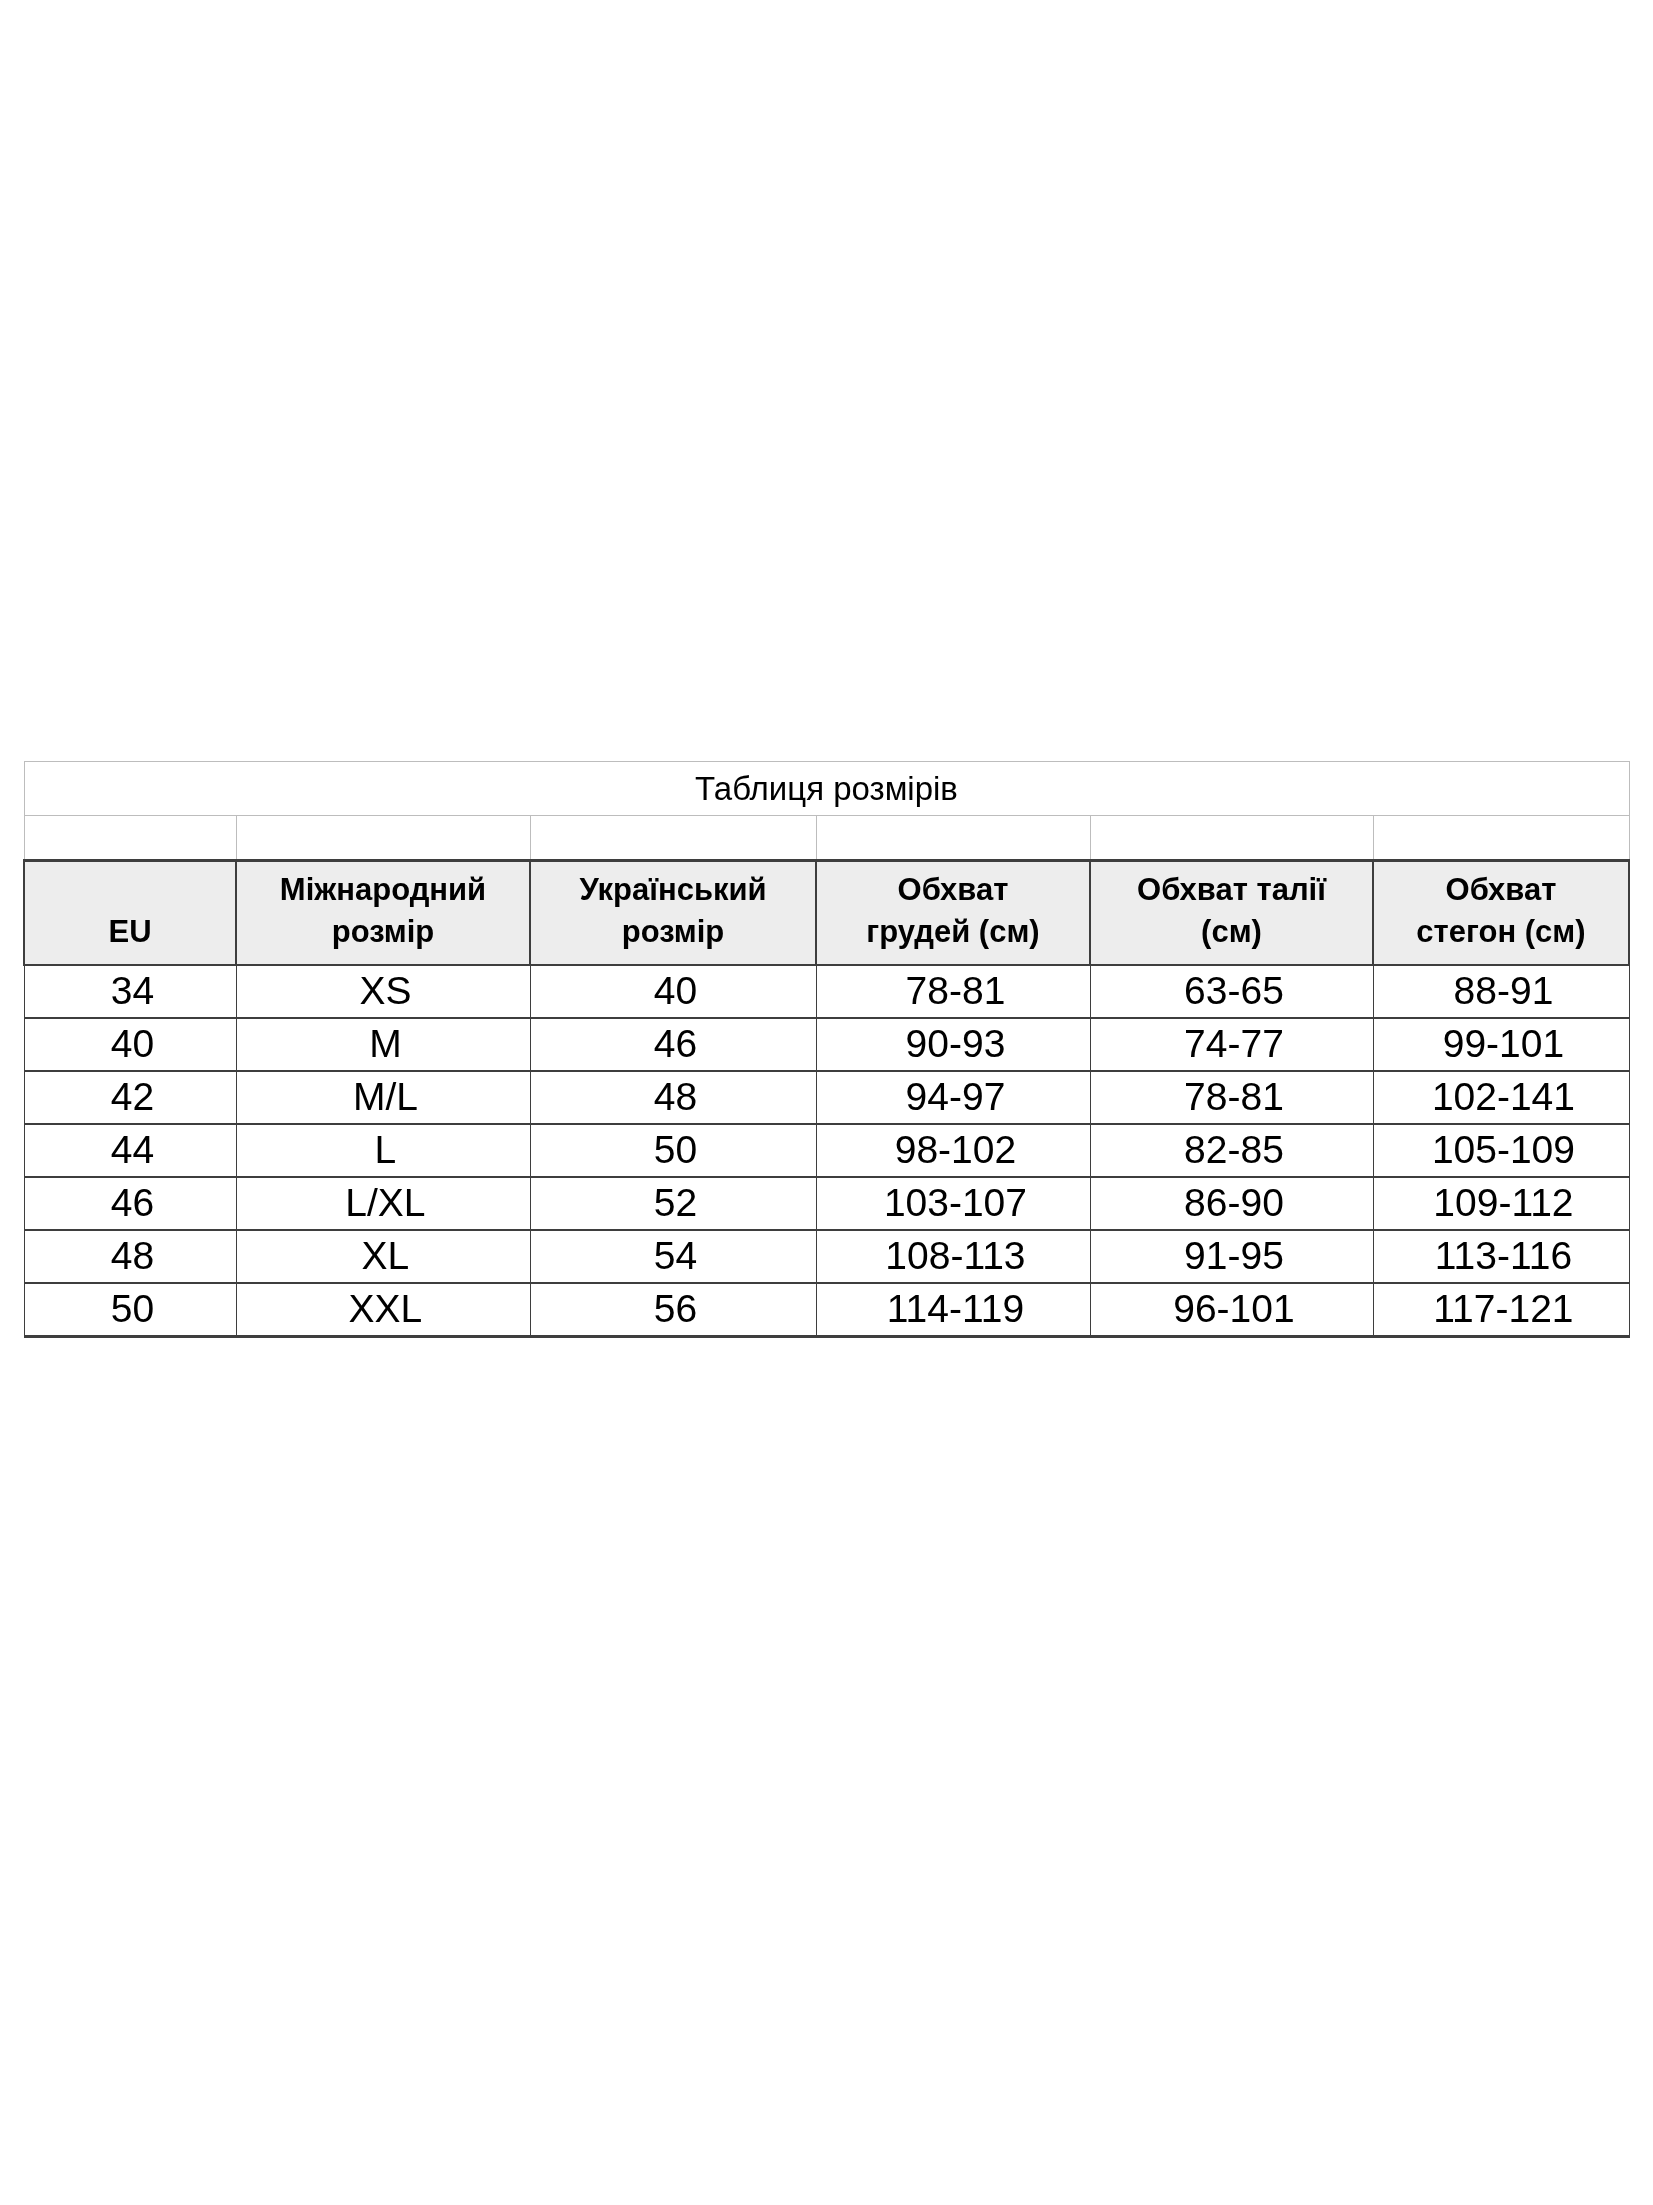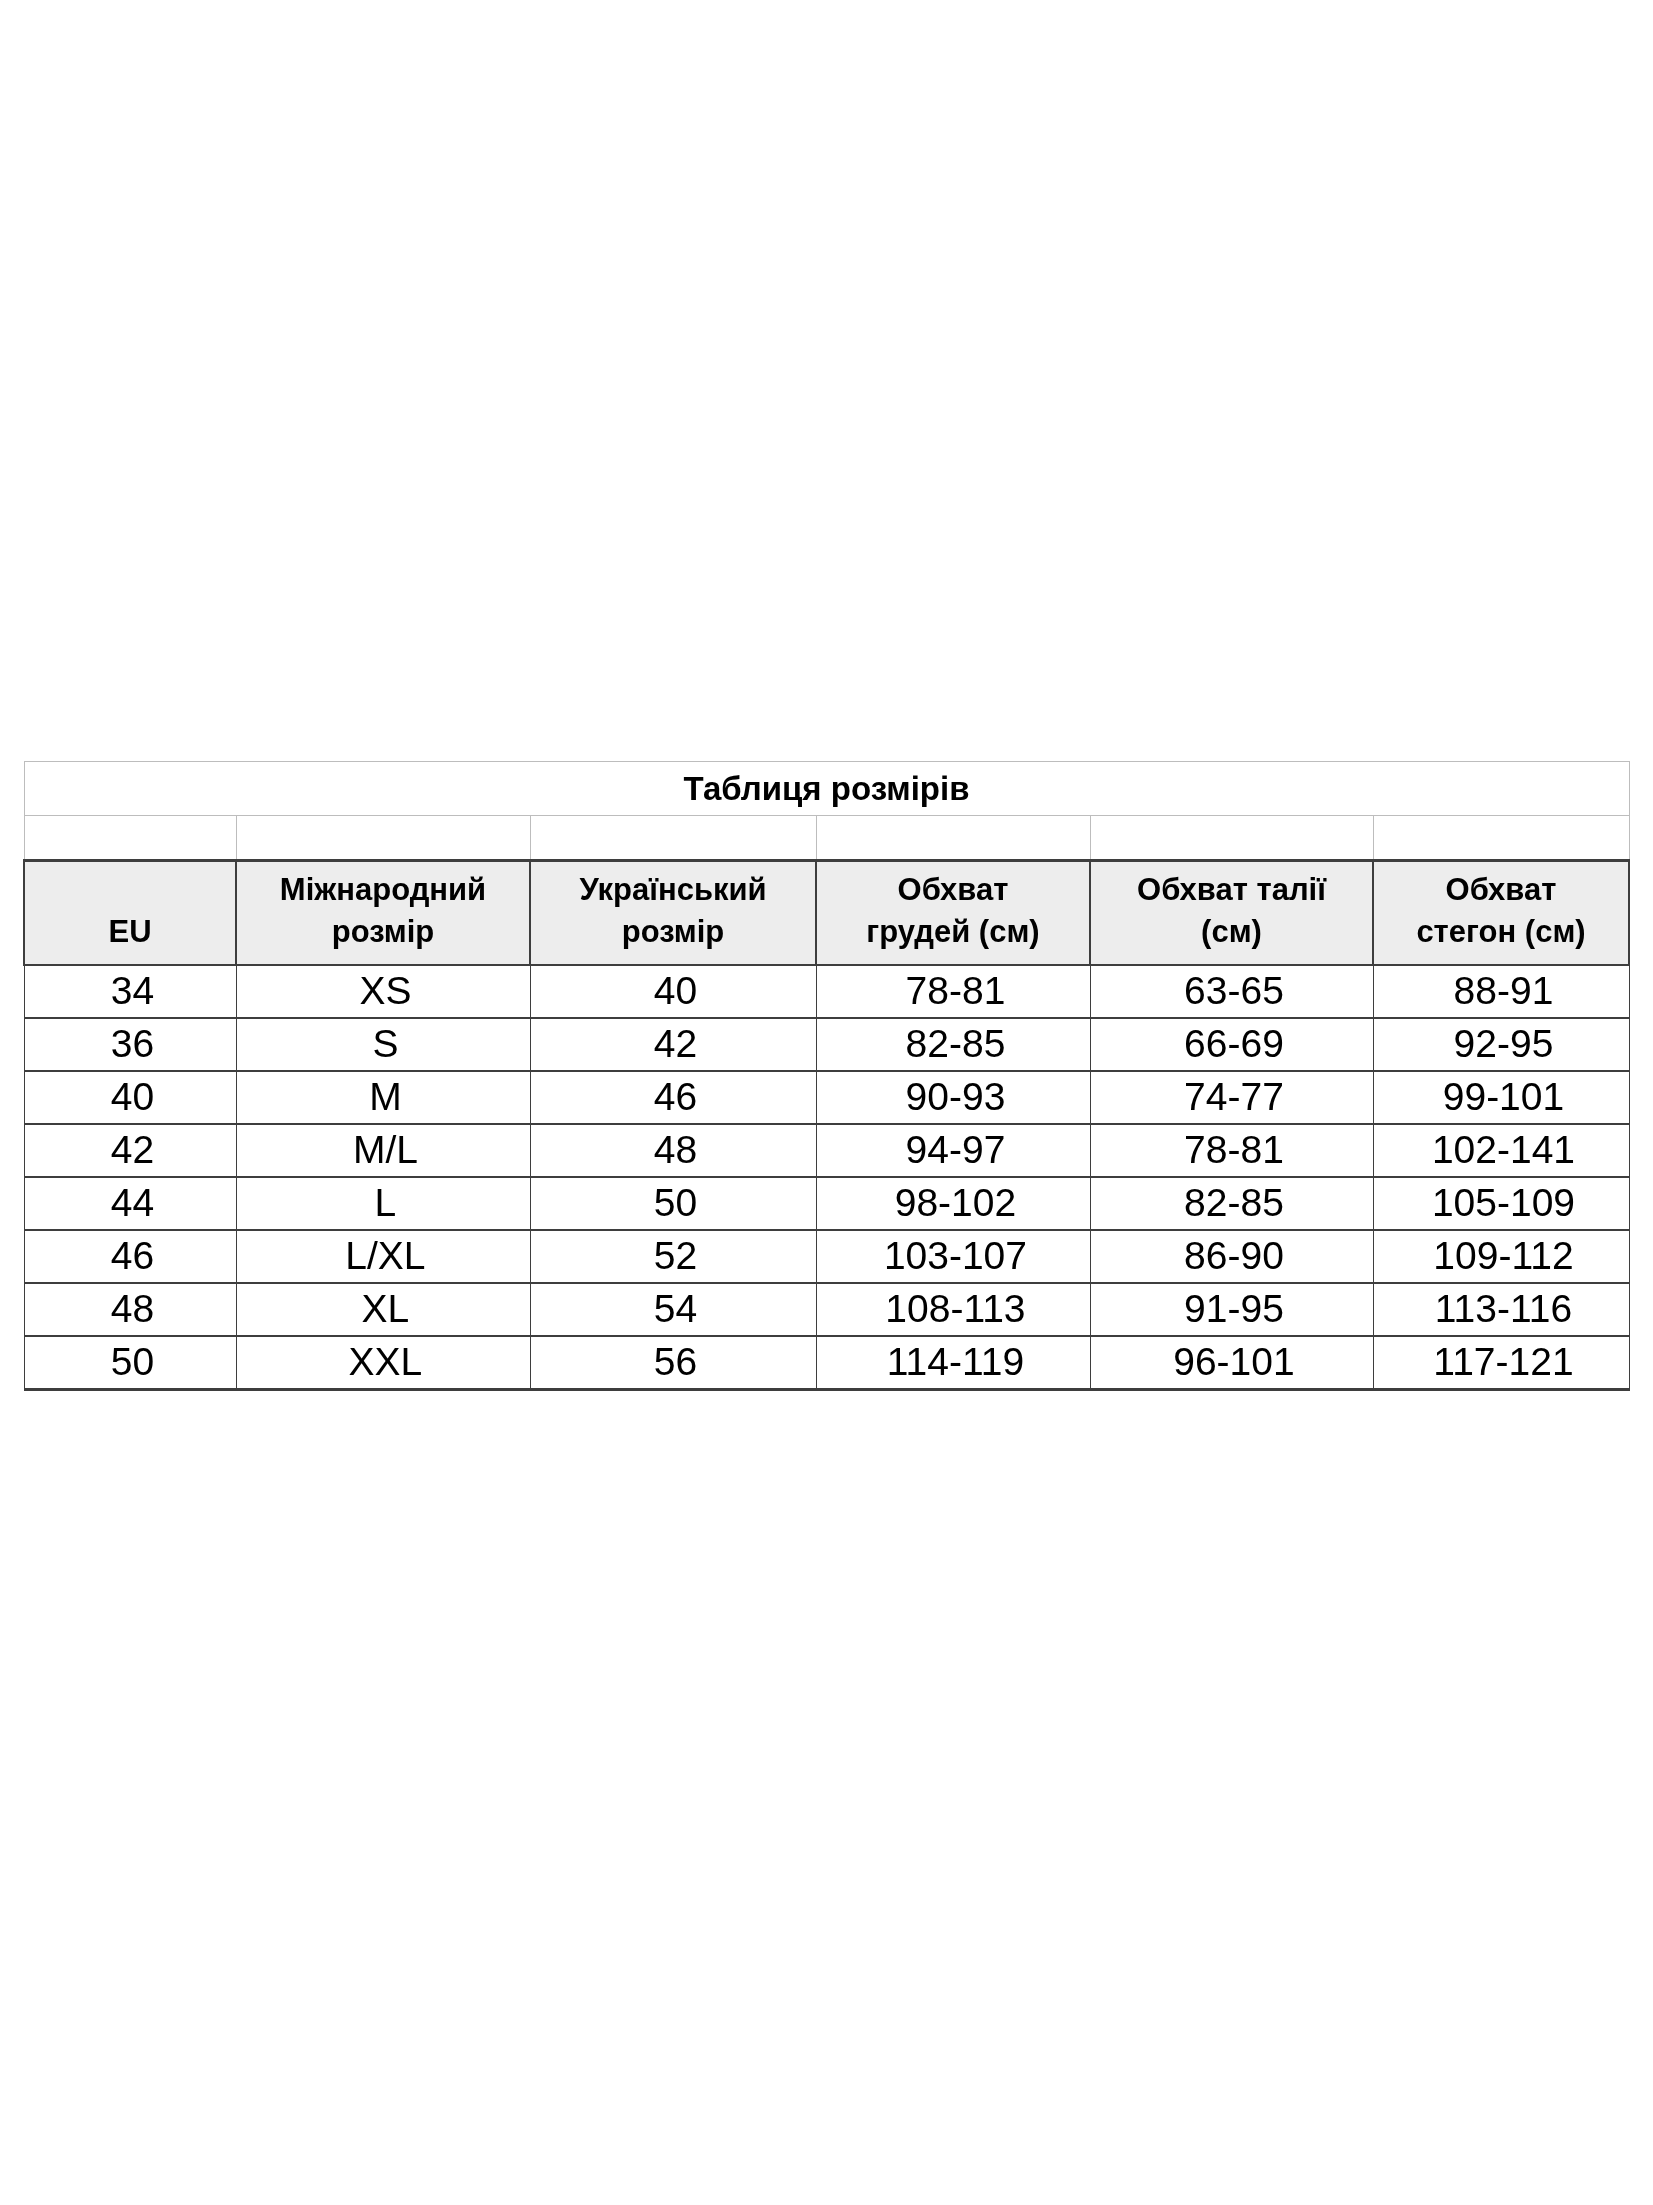--- a/index.html
+++ b/index.html
@@ -24,21 +24,21 @@
     border-collapse: collapse;
     table-layout: fixed;
   }
   
   tr.title-row td {
     border: 0.8px solid var(--border-light, #bdbdbd);
     height: 51px;
     text-align: center;
     vertical-align: middle;
     font-size: 33px;
-    font-weight: bold;
+    font-weight: normal;
   }
   
   tr.spacer-row td {
     border: 0.8px solid var(--border-light, #bdbdbd);
     height: 41px;
   }
   
   tr.header-row th {
     border: 2.5px solid var(--border-dark, #3e3e3e);
     border-top-width: 3.3px;
@@ -125,28 +125,20 @@
 
     <tr class="data-row">
       <td>34</td>
       <td>XS</td>
       <td>40</td>
       <td>78-81</td>
       <td>63-65</td>
       <td>88-91</td>
     </tr>
     <tr class="data-row">
-      <td>36</td>
-      <td>S</td>
-      <td>42</td>
-      <td>82-85</td>
-      <td>66-69</td>
-      <td>92-95</td>
-    </tr>
-    <tr class="data-row">
       <td>40</td>
       <td>M</td>
       <td>46</td>
       <td>90-93</td>
       <td>74-77</td>
       <td>99-101</td>
     </tr>
     <tr class="data-row">
       <td>42</td>
       <td>M/L</td>

